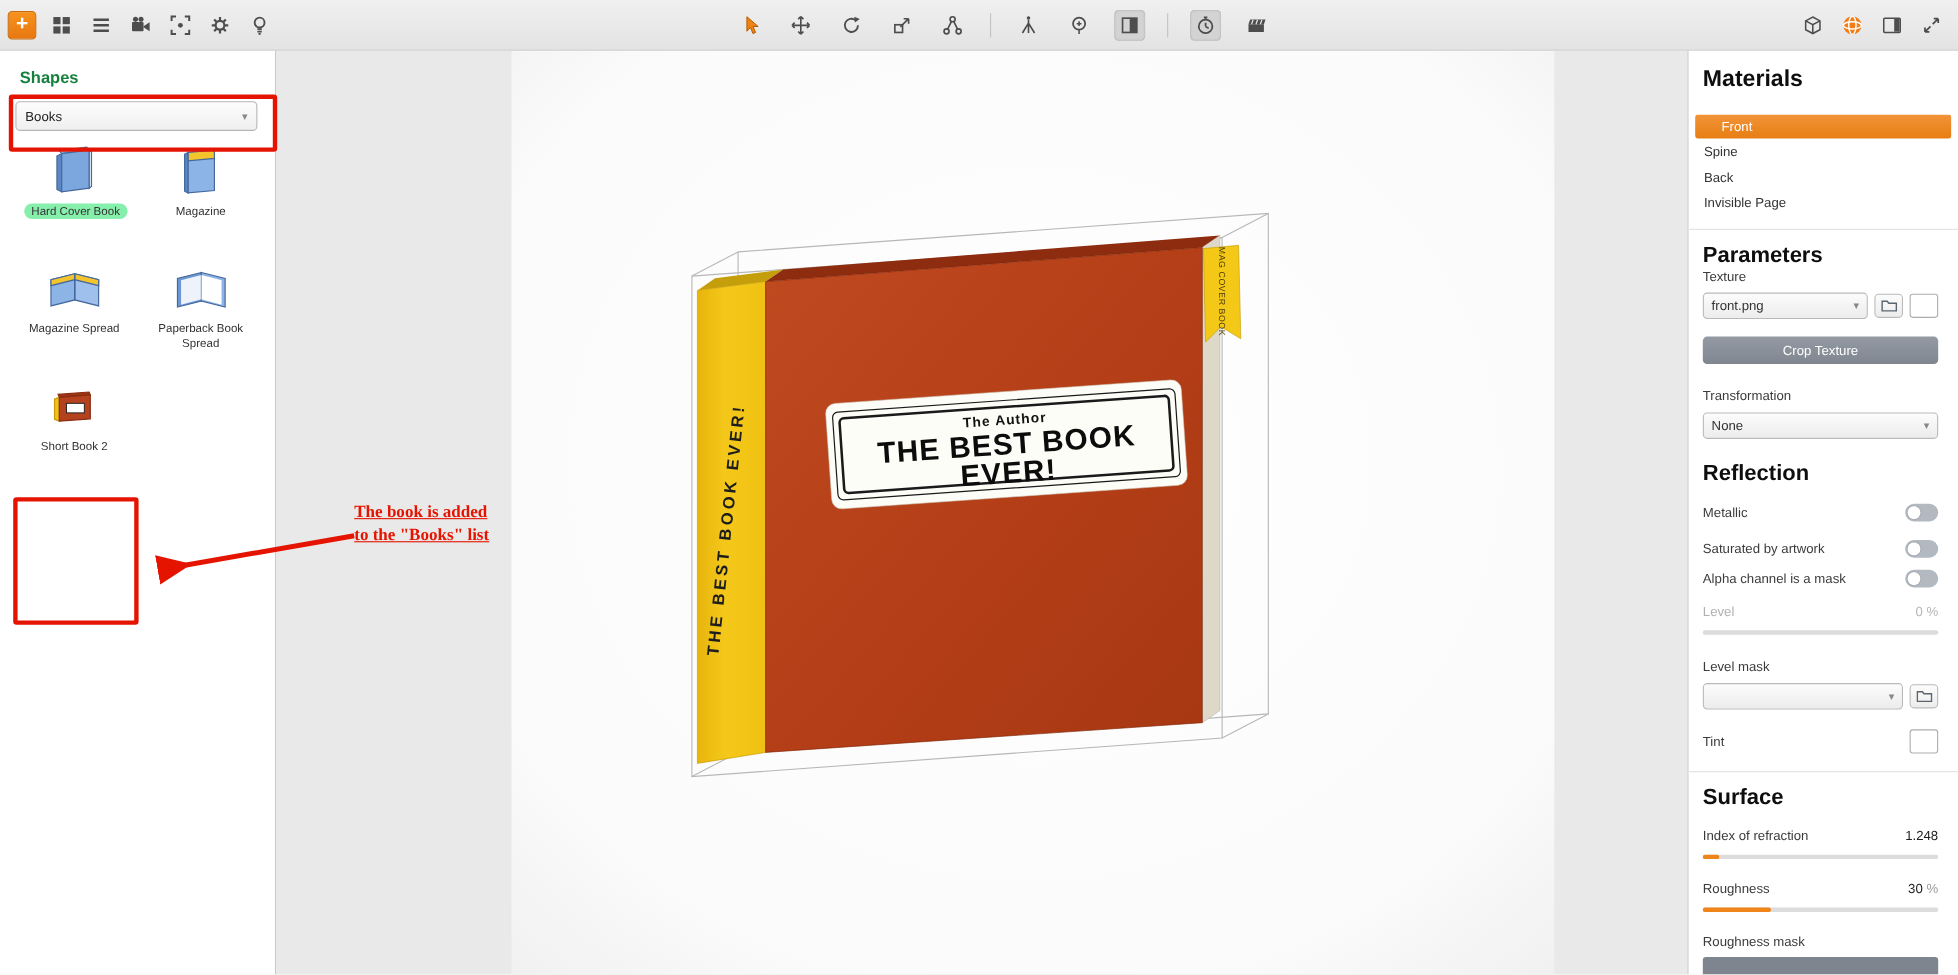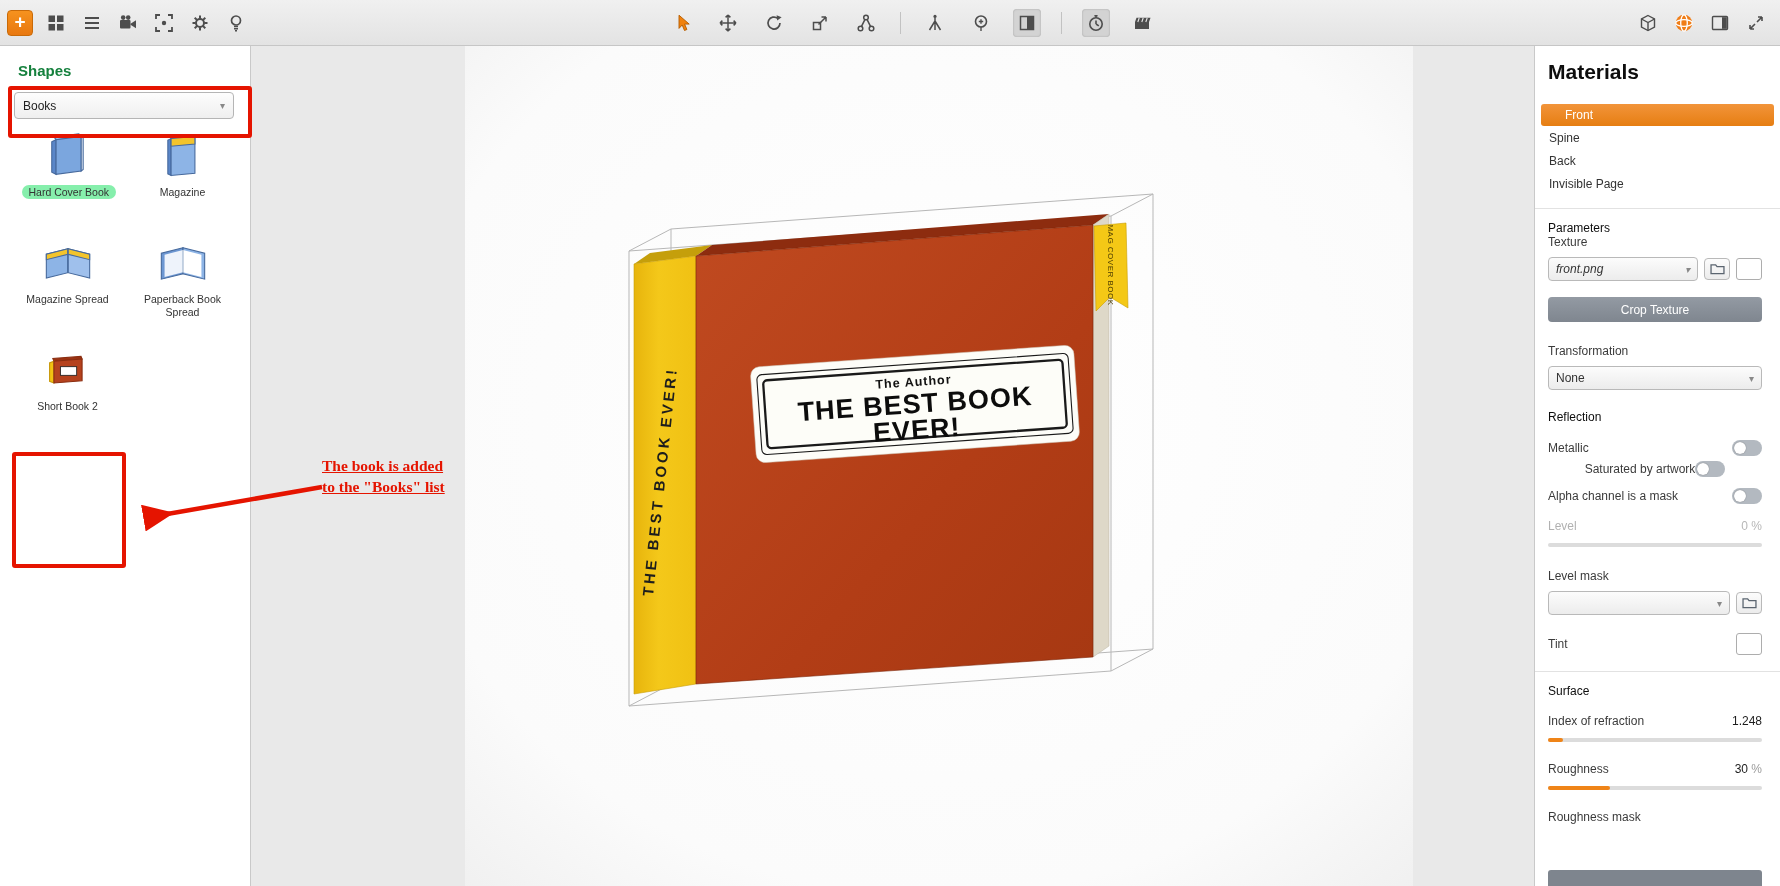--- a/index.html
+++ b/index.html
@@ -47,21 +47,21 @@
   .panel-right{
     position:absolute;right:0;top:46px;width:245px;bottom:0;background:#fff;
     border-left:1px solid #c9c9c9;font-size:12px;color:#3b3b3b;z-index:5;overflow:hidden;
   }
   .rp-title{margin:14px 0 20px 13px;font-size:21px;font-weight:bold;color:#0e0e0e;}
   .mat-list{margin:2px 6px 0;height:90px;overflow:hidden;}
   .mat-row{height:22px;line-height:22px;padding-left:8px;border-radius:3px;margin-bottom:1px;color:#333;}
   .mat-row.selected{background:linear-gradient(#f2943a,#e67e12);color:#fff;padding-left:24px;}
   .hr{border-top:1px solid #e2e2e2;margin:14px 0 0;}
   .sec{padding:0 18px 0 13px;}
-  .sec-h{margin:12px 0 0;font-size:12px;font-weight:normal;color:#0e0e0e;}
+  .sec-h{margin:12px 0 0;font-size:20px;font-weight:bold;color:#0e0e0e;}
   .lbl{color:#3b3b3b;}
   .lbl.dim{color:#b1b1b1;}
   .row{display:flex;align-items:center;}
   .row.split{justify-content:space-between;}
   .select{
     height:24px;box-sizing:border-box;border:1px solid #b9b9b9;border-radius:4px;
     background:linear-gradient(#fcfcfc,#ececec);display:flex;align-items:center;
     justify-content:space-between;padding:0 7px;color:#333;min-width:40px;
   }
   .mini-btn{width:26px;height:22px;box-sizing:border-box;border:1px solid #b9b9b9;border-radius:4px;
@@ -354,21 +354,21 @@
     <div class="mat-row">Spine</div>
     <div class="mat-row">Back</div>
     <div class="mat-row">Invisible Page</div>
   </div>
 
   <div class="hr"></div>
 
   <div class="sec">
     <div class="sec-h">Parameters</div>
     <div class="lbl">Texture</div>
-    <div class="row" style="margin-top:8px;gap:6px;font-style:italic;">
+    <div class="row" style="margin-top:8px;gap:6px;">
       <div class="select" style="flex:1;">
         <span>front.png</span>
         <span class="chev">▾</span>
       </div>
       <div class="mini-btn">
         <svg width="15" height="12" viewBox="0 0 16 13">
           <path d="M1 2.5 1 11.5 15 11.5 15 4 7.5 4 6 2 1 2Z" fill="none" stroke="#5b6570" stroke-width="1.4"></path>
         </svg>
       </div>
       <div class="swatch"></div>
@@ -380,21 +380,21 @@
       <span class="chev">▾</span>
     </div>
 
     <div class="sec-h" style="margin-top:20px;">Reflection</div>
     <div class="row split" style="margin-top:16px;">
       <span>Metallic</span>
       <div class="toggle">
           <div class="knob"></div>
         </div>
     </div>
-    <div class="row split" style="margin-top:5px;justify-content:center;">
+    <div class="row split" style="margin-top:17px;">
       <span>Saturated by artwork</span>
       <div class="toggle">
           <div class="knob"></div>
         </div>
     </div>
     <div class="row split" style="margin-top:11px;">
       <span>Alpha channel is a mask</span>
       <div class="toggle">
           <div class="knob"></div>
         </div>

